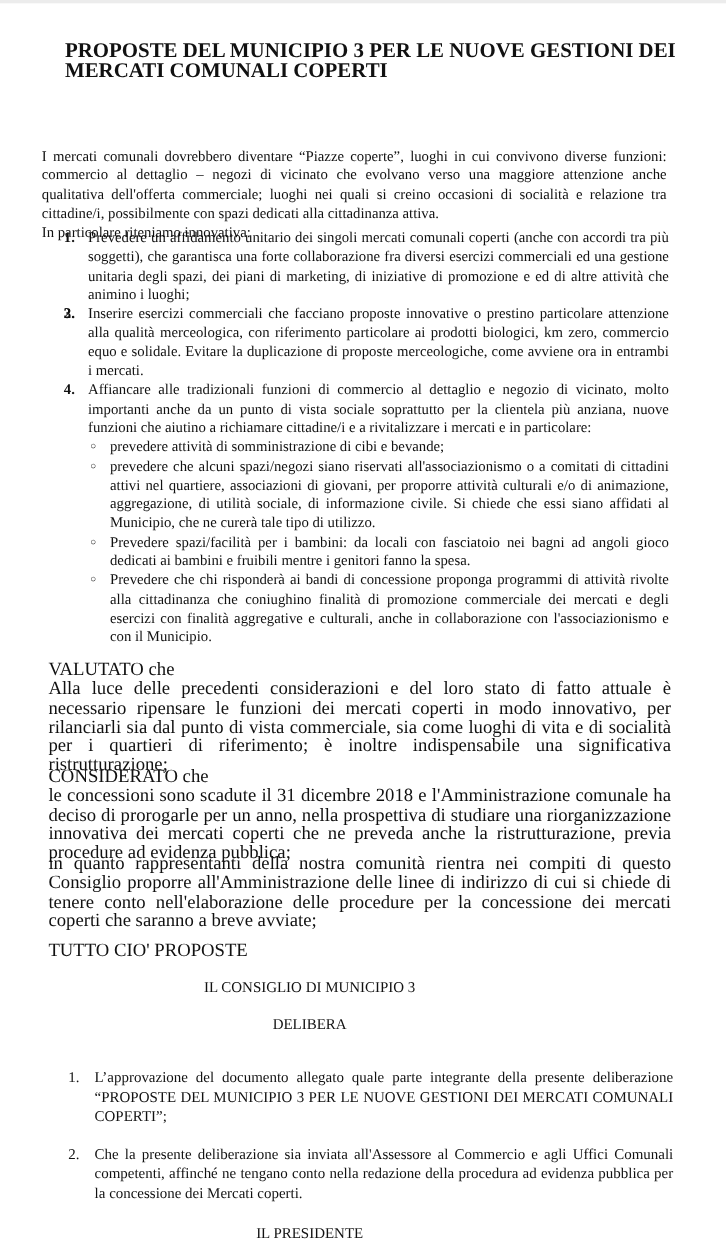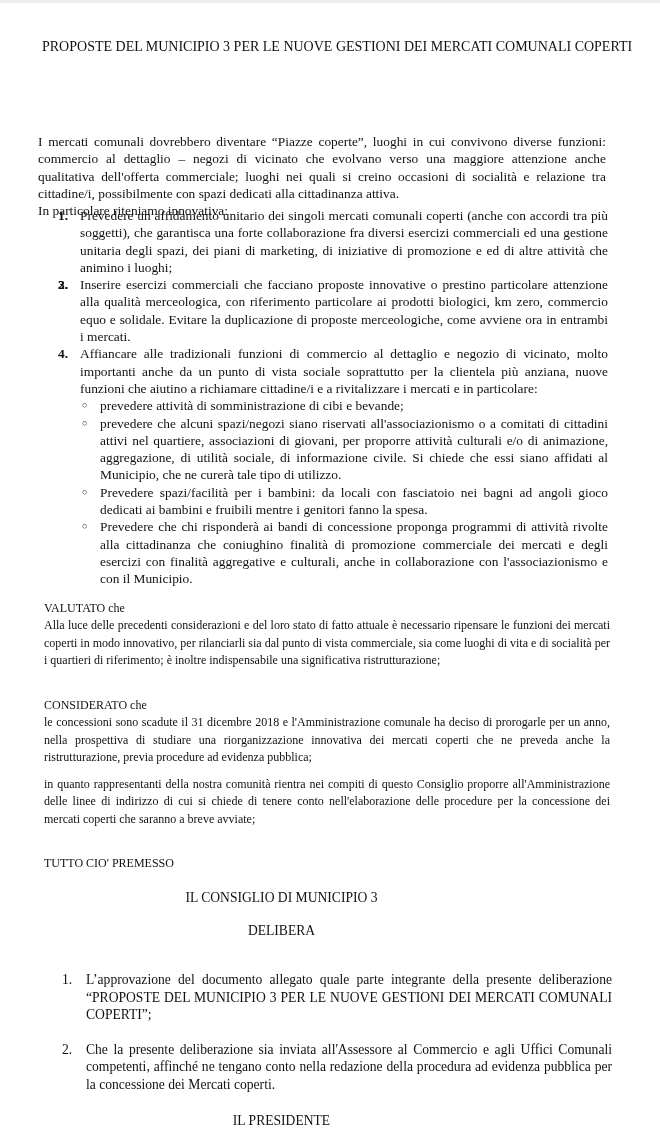--- a/index.html
+++ b/index.html
@@ -6,29 +6,29 @@
   body {
     width: 660px; height: 1140px; overflow: hidden;
     background: #ffffff;
     font-family: "Liberation Serif", "DejaVu Serif", serif;
     color: #111111;
     position: relative;
   }
   .topband { position: absolute; left: 0; top: 0; width: 660px; height: 3px; background: #ececec; }
   .page { position: absolute; left: 0; top: 0; width: 660px; }
   .blk { position: absolute; font-size: 13.4px; line-height: 17.3px; text-align: justify; }
-  .title { left: 42px; top: 38px; width: 600px; font-size: 14px; line-height: 18px; text-align: left; }
+  .title { left: 59px; top: 38px; width: 600px; font-size: 19px; line-height: 18px; text-align: left; font-weight: bold; }
   .p-intro { left: 38px; top: 133px; width: 568px; }
   .ol { position: absolute; left: 58px; width: 550px; }
   .li { position: relative; padding-left: 22px; font-size: 13.4px; line-height: 17.3px; text-align: justify; }
   .li .num { position: absolute; left: 0; top: 0; font-weight: bold; }
   .ul { margin: 0; padding: 0; }
   .ul .bi { position: relative; padding-left: 20px; font-size: 13.4px; line-height: 17.3px; text-align: justify; }
   .ul .bi .dot { position: absolute; left: 2px; top: 0; font-size: 9px; }
-  .sec { position: absolute; left: 44px; width: 566px; font-size: 12px; line-height: 17.3px; text-align: justify; }
+  .sec { position: absolute; left: 44px; width: 566px; font-size: 17px; line-height: 17.3px; text-align: justify; }
   .center { position: absolute; left: 0; width: 563px; text-align: center; font-size: 13.6px; }
   .dol { position: absolute; left: 62px; width: 550px; font-size: 13.6px; line-height: 17.5px; }
   .dli { position: relative; padding-left: 24px; text-align: justify; }
   .dli .num { position: absolute; left: 0; top: 0; }
 </style>
 </head>
 <body>
 
 <div class="topband"></div>
 
@@ -84,21 +84,21 @@
 
   <div class="sec" style="top:697px">
     <div>CONSIDERATO che</div>
     <div>le concessioni sono scadute il 31 dicembre 2018 e l'Amministrazione comunale ha deciso di prorogarle per un anno, nella prospettiva di studiare una riorganizzazione innovativa dei mercati coperti che ne preveda anche la ristrutturazione, previa procedure ad evidenza pubblica;</div>
   </div>
 
   <div class="sec" style="top:776px">
     <div>in quanto rappresentanti della nostra comunità rientra nei compiti di questo Consiglio proporre all'Amministrazione delle linee di indirizzo di cui si chiede di tenere conto nell'elaborazione delle procedure per la concessione dei mercati coperti che saranno a breve avviate;</div>
   </div>
 
-  <div class="sec" style="top:855px">TUTTO CIO' PREMESSO</div>
+  <div class="sec" style="top:855px">TUTTO CIO' PROPOSTE</div>
 
   <div class="center" style="top:890px">IL CONSIGLIO DI MUNICIPIO 3</div>
   <div class="center" style="top:923px">DELIBERA</div>
 
   <div class="dol" style="top:971px">
     <div class="dli">
       <span class="num">1.</span>
       <span>L’approvazione del documento allegato quale parte integrante della presente deliberazione “PROPOSTE DEL MUNICIPIO 3 PER LE NUOVE GESTIONI DEI MERCATI COMUNALI COPERTI”;</span>
     </div>
     <div class="dli" style="margin-top:17px">

